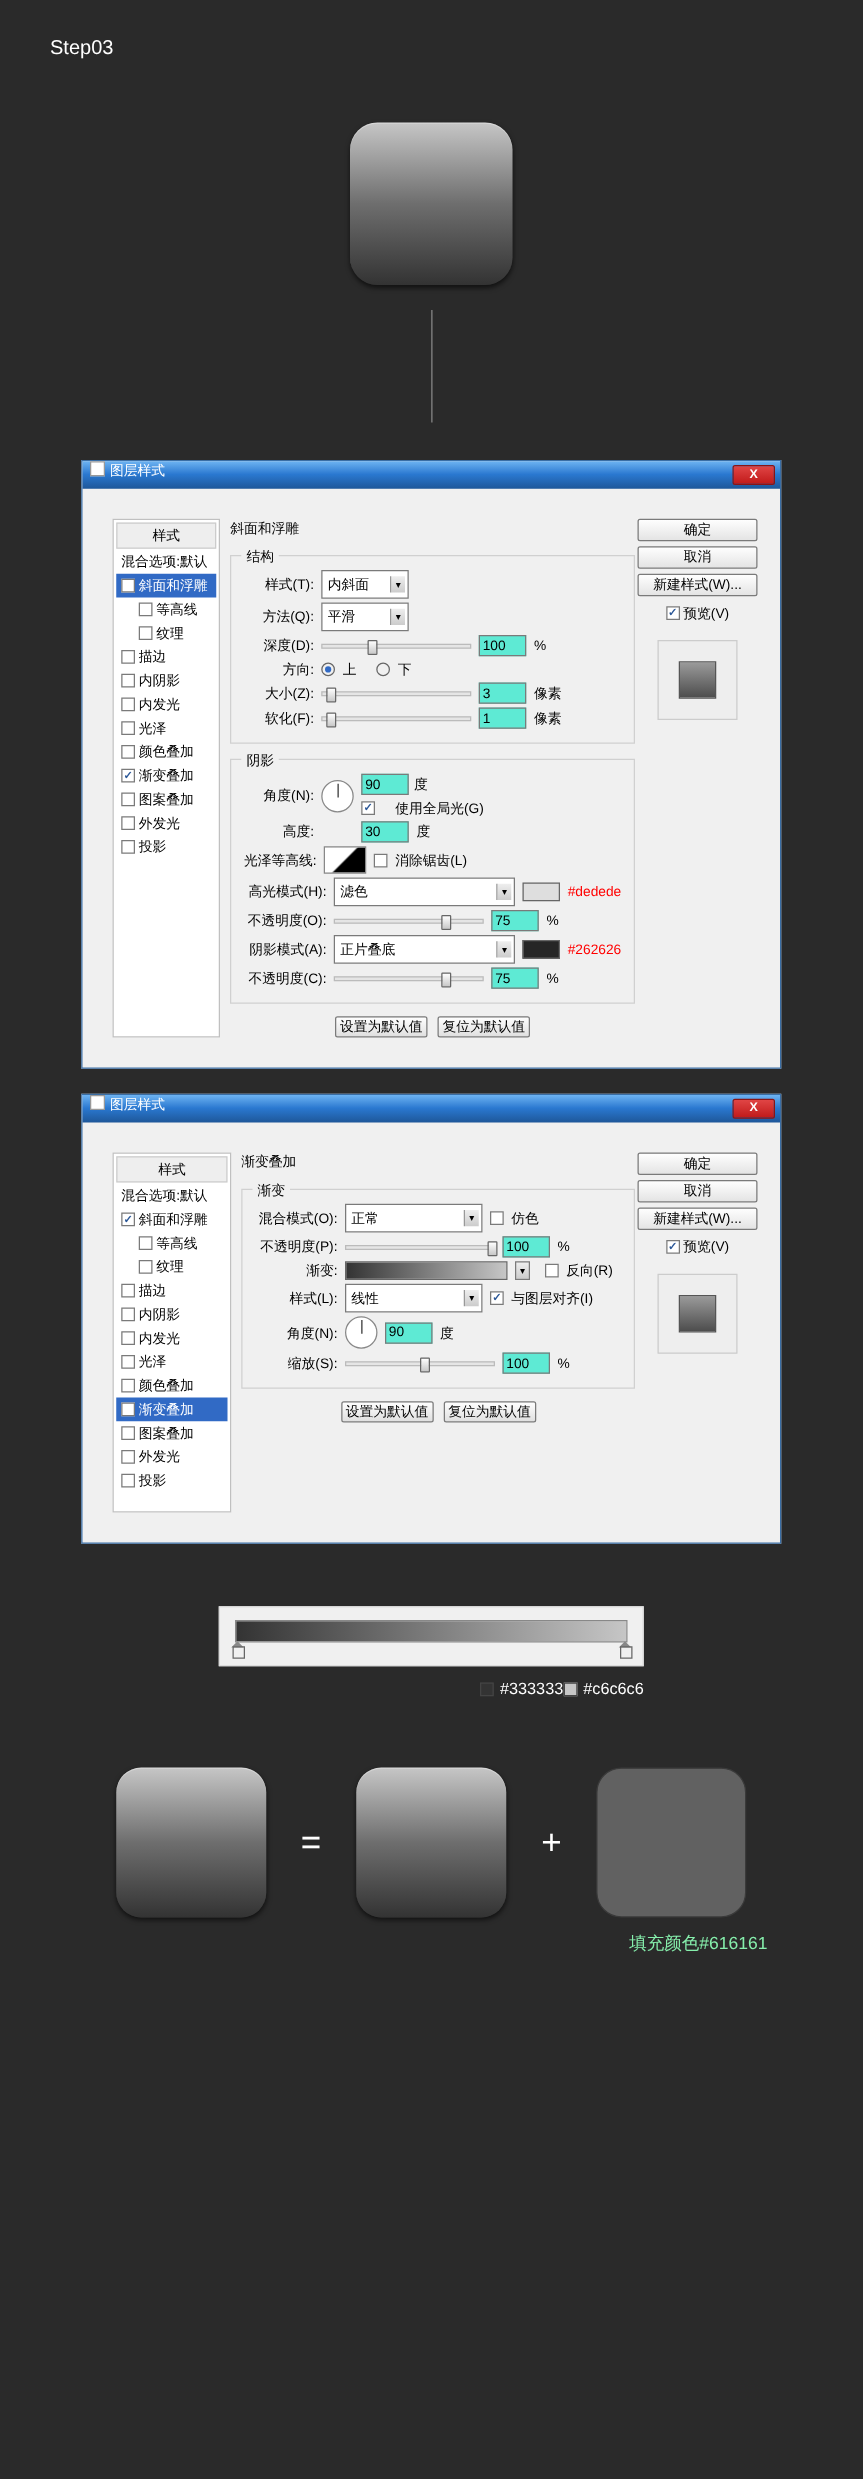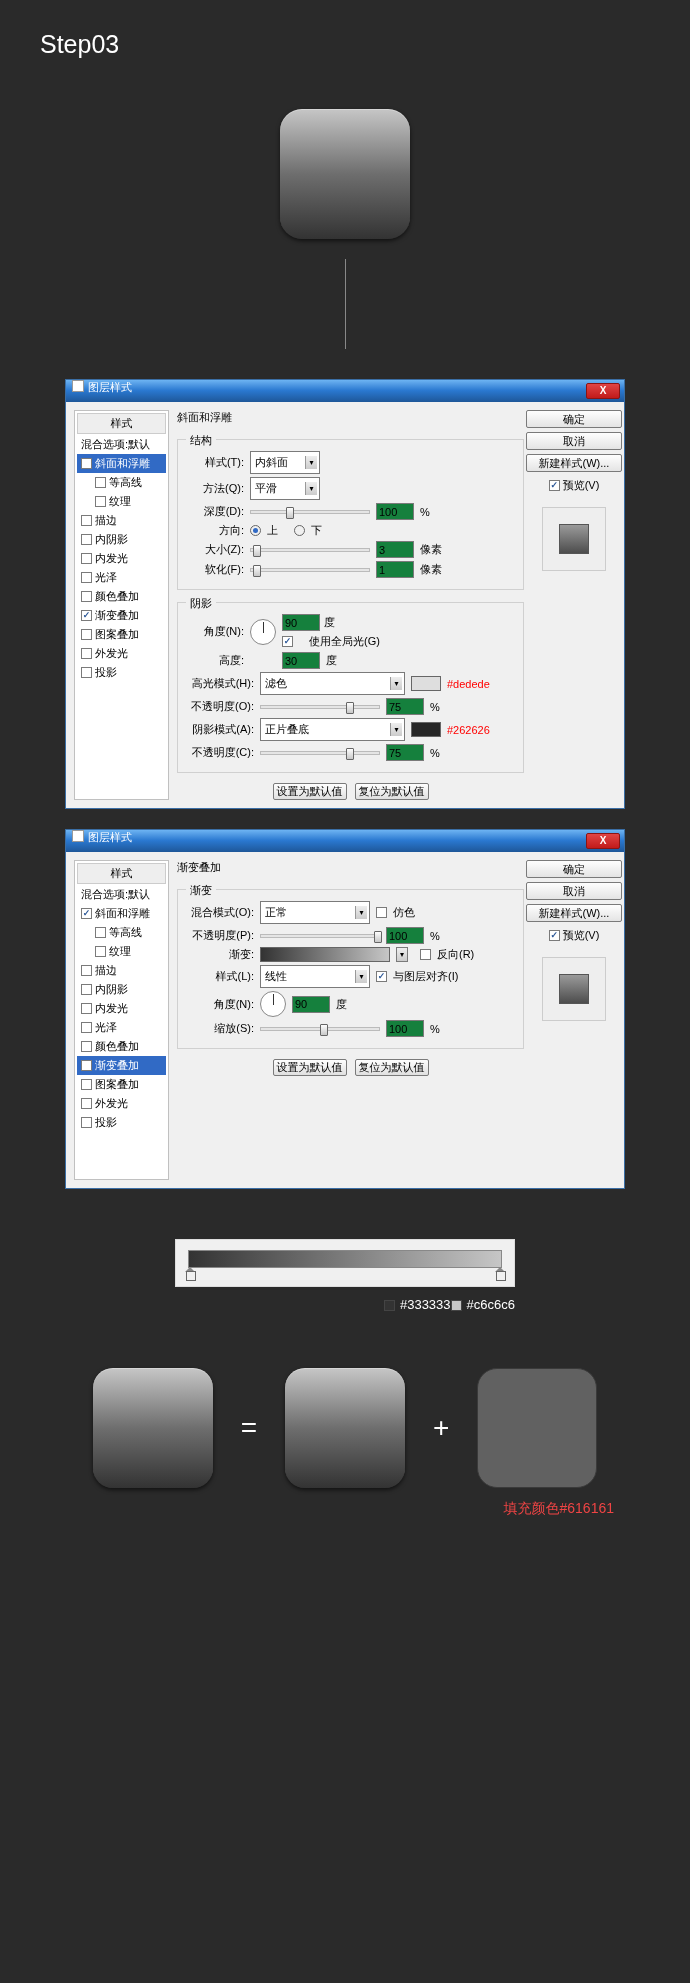--- a/index.html
+++ b/index.html
@@ -11,21 +11,21 @@
     width: 690px;
   }
   .page {
     padding: 30px 40px;
     display: flex;
     flex-direction: column;
     align-items: center;
   }
   .step-title {
     color: #fff;
-    font-size: 25px;
+    font-size: 16px;
     font-weight: 300;
     align-self: flex-start;
     margin-bottom: 50px;
   }
   .icon-shape {
     width: 130px;
     height: 130px;
     border-radius: 22px;
     background: linear-gradient(to bottom,#c6c6c6,#6e6e6e 50%,#333333 100%);
     box-shadow: inset 0 1px 0 rgba(255,255,255,.3), 0 2px 4px rgba(0,0,0,.6);
@@ -64,21 +64,21 @@
     background:linear-gradient(to bottom,#e04545,#c11a1a);
     border:1px solid #8a1414;
     border-radius:2px;
     color:#fff;
     text-align:center;
     line-height:13px;
     font-weight:bold;
     font-size:10px;
   }
   .win-body {
-    display:flex; padding:8px; gap:8px;
+    display:flex; padding:24px; gap:8px;
   }
   .style-list {
     width:95px;
     border:1px solid #c0c0c0;
     background:#fff;
     padding:2px;
     display:flex;flex-direction:column;
     font-size:11px;
   }
   .style-list .hdr{
@@ -121,21 +121,21 @@
   .row label.lab{min-width:56px;text-align:right;}
   .select{
     height:23px;border:1px solid #7a7a7a;background:#fff;
     display:inline-flex;align-items:center;justify-content:space-between;
     padding:0 2px 0 4px;min-width:70px;
   }
   .select.wide{min-width:145px;}
   .select .arrow{width:12px;height:13px;background:linear-gradient(#eee,#ccc);border-left:1px solid #999;display:inline-flex;align-items:center;justify-content:center;font-size:8px;}
   .slider{flex:1;height:4px;background:#e5e5e5;border:1px solid #bbb;position:relative;max-width:120px;}
   .slider .thumb{position:absolute;top:-4px;width:8px;height:12px;background:linear-gradient(#fefefe,#c8c8c8);border:1px solid #666;border-radius:1px;}
-  .numbox{width:38px;height:17px;border:1px solid #7a7a7a;background:#15803d;padding:0 2px;display:inline-flex;align-items:center;}
+  .numbox{width:38px;height:17px;border:1px solid #7a7a7a;background:#5eead4;padding:0 2px;display:inline-flex;align-items:center;}
   .unit{min-width:22px;}
   .radio{width:11px;height:11px;border-radius:50%;border:1px solid #666;display:inline-flex;align-items:center;justify-content:center;}
   .radio.on::after{content:"";width:5px;height:5px;background:#316ac5;border-radius:50%;}
   .angledial{width:26px;height:26px;border:1px solid #888;border-radius:50%;background:#fff;position:relative;}
   .angledial::after{content:"";position:absolute;width:1px;height:11px;background:#333;left:50%;top:2px;transform-origin:bottom;}
   .swatch{width:30px;height:15px;border:1px solid #666;display:inline-block;}
   .glossramp{width:34px;height:22px;border:1px solid #888;background:linear-gradient(135deg,#fff 48%,#000 52%);}
   .dlg-btn{
     width:74px;height:17px;border:1px solid #7a7a7a;
     background:linear-gradient(#fefefe,#e0e0e0);
@@ -169,21 +169,21 @@
     position:relative;
   }
   .gstop{position:absolute;bottom:-12px;width:10px;height:12px;}
   .gstop::before{content:"";position:absolute;top:0;left:0;width:0;height:0;border-left:5px solid transparent;border-right:5px solid transparent;border-bottom:5px solid #888;}
   .gstop::after{content:"";position:absolute;top:4px;left:1px;width:8px;height:8px;border:1px solid #666;}
   .legend{display:flex;justify-content:flex-end;width:340px;color:#fff;font-size:13px;margin-bottom:56px;}
   .legend .sw{display:inline-block;width:11px;height:11px;border:1px solid #444;margin-right:5px;vertical-align:middle;}
   .eqrow{display:flex;align-items:center;gap:28px;color:#fff;font-size:28px;}
   .eqrow .icon-shape{width:120px;height:120px;border-radius:20px;}
   .solidshape{width:120px;height:120px;border-radius:20px;background:#616161;border:1px solid #3a3a3a;}
-  .caption{color:#ef4444;font-size:14px;align-self:flex-end;margin:12px 36px 30px 0;}
+  .caption{color:#86efac;font-size:14px;align-self:flex-end;margin:12px 36px 30px 0;}
   .gradswatch{width:130px;height:15px;border:1px solid #666;background:linear-gradient(to right,#333,#c6c6c6);display:inline-block;}
 </style>
 </head>
 <body>
 
 <div class="page">
   <div class="step-title">Step03</div>
 
   <div class="icon-shape"></div>
   <div class="vline"></div>
@@ -319,20 +319,26 @@
                 </div>
             </div>
             </div>
           <div class="row">
               <label class="lab">高度:</label>
             <span style="width:26px"></span>
             <div class="numbox">30</div>
             <span>度</span>
             </div>
           <div class="row">
+              <label class="lab">光泽等高线:</label>
+            <div class="glossramp"></div>
+            <span class="cb"></span>
+              <span>消除锯齿(L)</span>
+            </div>
+          <div class="row">
               <label class="lab" style="min-width:66px">高光模式(H):</label>
             <div class="select wide">
                 <span>滤色</span>
                 <span class="arrow">▾</span>
               </div>
             <span class="swatch" style="background:#dedede"></span>
             <span class="ann">#dedede</span>
             </div>
           <div class="row">
               <label class="lab" style="min-width:66px">不透明度(O):</label>

